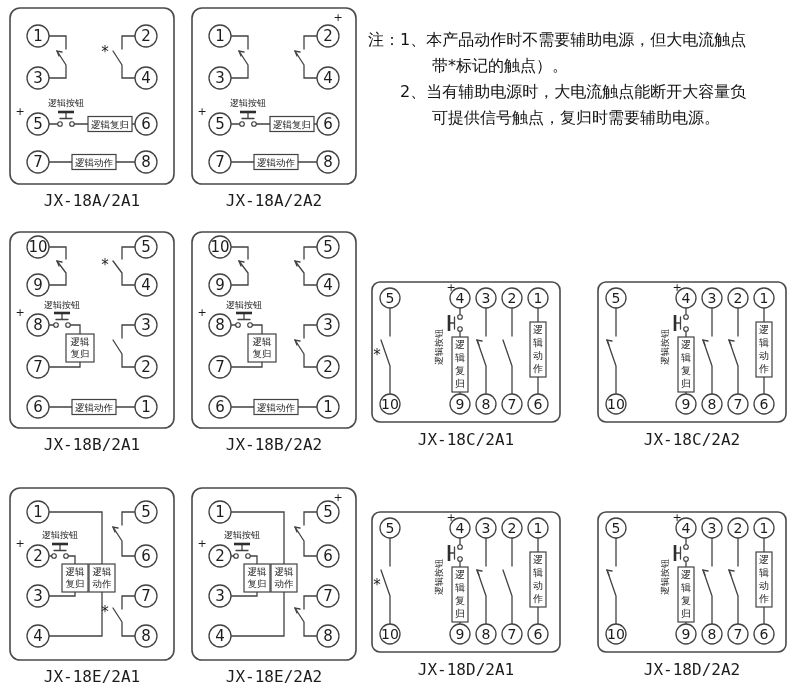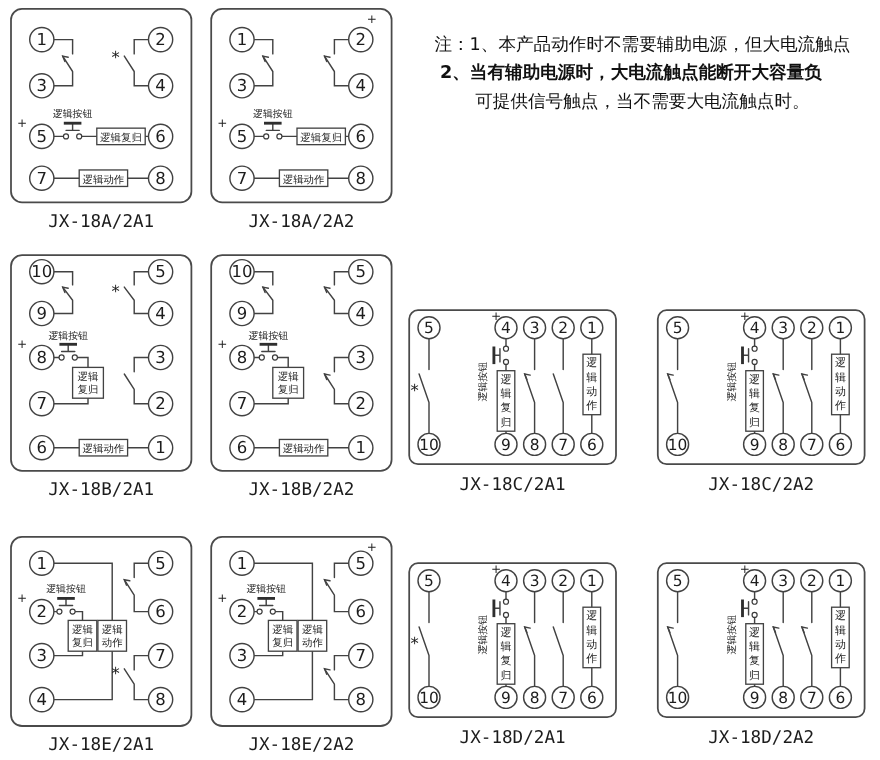--- a/index.html
+++ b/index.html
@@ -19,22 +19,22 @@
   .numS{font-size:14px;text-anchor:middle;}
   .cn{font-size:9.5px;text-anchor:middle;}
   .cnS{font-size:9px;text-anchor:middle;}
   .cnV{font-size:10px;text-anchor:middle;}
   .mark{font-size:15px;text-anchor:middle;}
   .plus{font-size:11px;text-anchor:middle;}
   .ttl{font-size:16px;text-anchor:middle;font-family:"DejaVu Sans Mono","Liberation Mono",monospace;}
   
   .notes{position:absolute;left:368px;top:27px;width:432px;font-size:16px;line-height:26px;
          white-space:nowrap;color:#111;}
-  .ind0{padding-left:0;text-align:center;}
-  .ind1{padding-left:32px;font-weight:bold;}
+  .ind0{padding-left:0;}
+  .ind1{padding-left:32px;}
   .ind2{padding-left:64px;}
 </style>
 </head>
 <body>
 
 <div class="canvas">
 
   <svg class="diag" style="left:8px;top:6px" width="168" height="207" viewBox="0 0 168 207">
     <rect class="border" x="2" y="2" width="164" height="176" rx="10"></rect>
     <g>
@@ -109,22 +109,23 @@
     <text class="cnS" x="58" y="100">逻辑按钮</text>
     <rect class="box" x="80" y="110.5" width="44" height="15"></rect>
     <text class="cn" x="102" y="122">逻辑复归</text>
     <rect class="box" x="64" y="148.5" width="44" height="15"></rect>
     <text class="cn" x="86" y="160">逻辑动作</text>
     <text class="ttl" x="84" y="200">JX-18A/2A2</text>
   </svg>
 
   <div class="notes">
     <div class="ind0">注：1、本产品动作时不需要辅助电源，但大电流触点</div>
+    <div class="ind2">带*标记的触点）。</div>
     <div class="ind1">2、当有辅助电源时，大电流触点能断开大容量负</div>
-    <div class="ind2">可提供信号触点，当不需要大电流触点时。</div>
+    <div class="ind2">可提供信号触点，复归时需要辅助电源。</div>
   </div>
 
   <svg class="diag" style="left:8px;top:230px" width="168" height="228" viewBox="0 0 168 228">
     <rect class="border" x="2" y="2" width="164" height="196" rx="10"></rect>
     <g>
       <path class="w" d="M41 17 H58 V29 M41 55 H58 V43 M58 43 L49 31"></path>
       <path class="w" d="M54 32 L49 31 L51 36"></path>
       <path class="w" d="M127 17 H114 V29 M127 55 H114 V43 M114 43 L105 31"></path>
       <path class="w" d="M127 95 H114 V108 M127 137 H114 V124 M114 124 L105 110"></path>
       <path class="w" d="M41 95 H45.7 M62.3 95 H72 V104 M48 89.5 H60 M54 89.5 V83.5 M72 132 V137 H41 M41 177 H64 M108 177 H127"></path>

